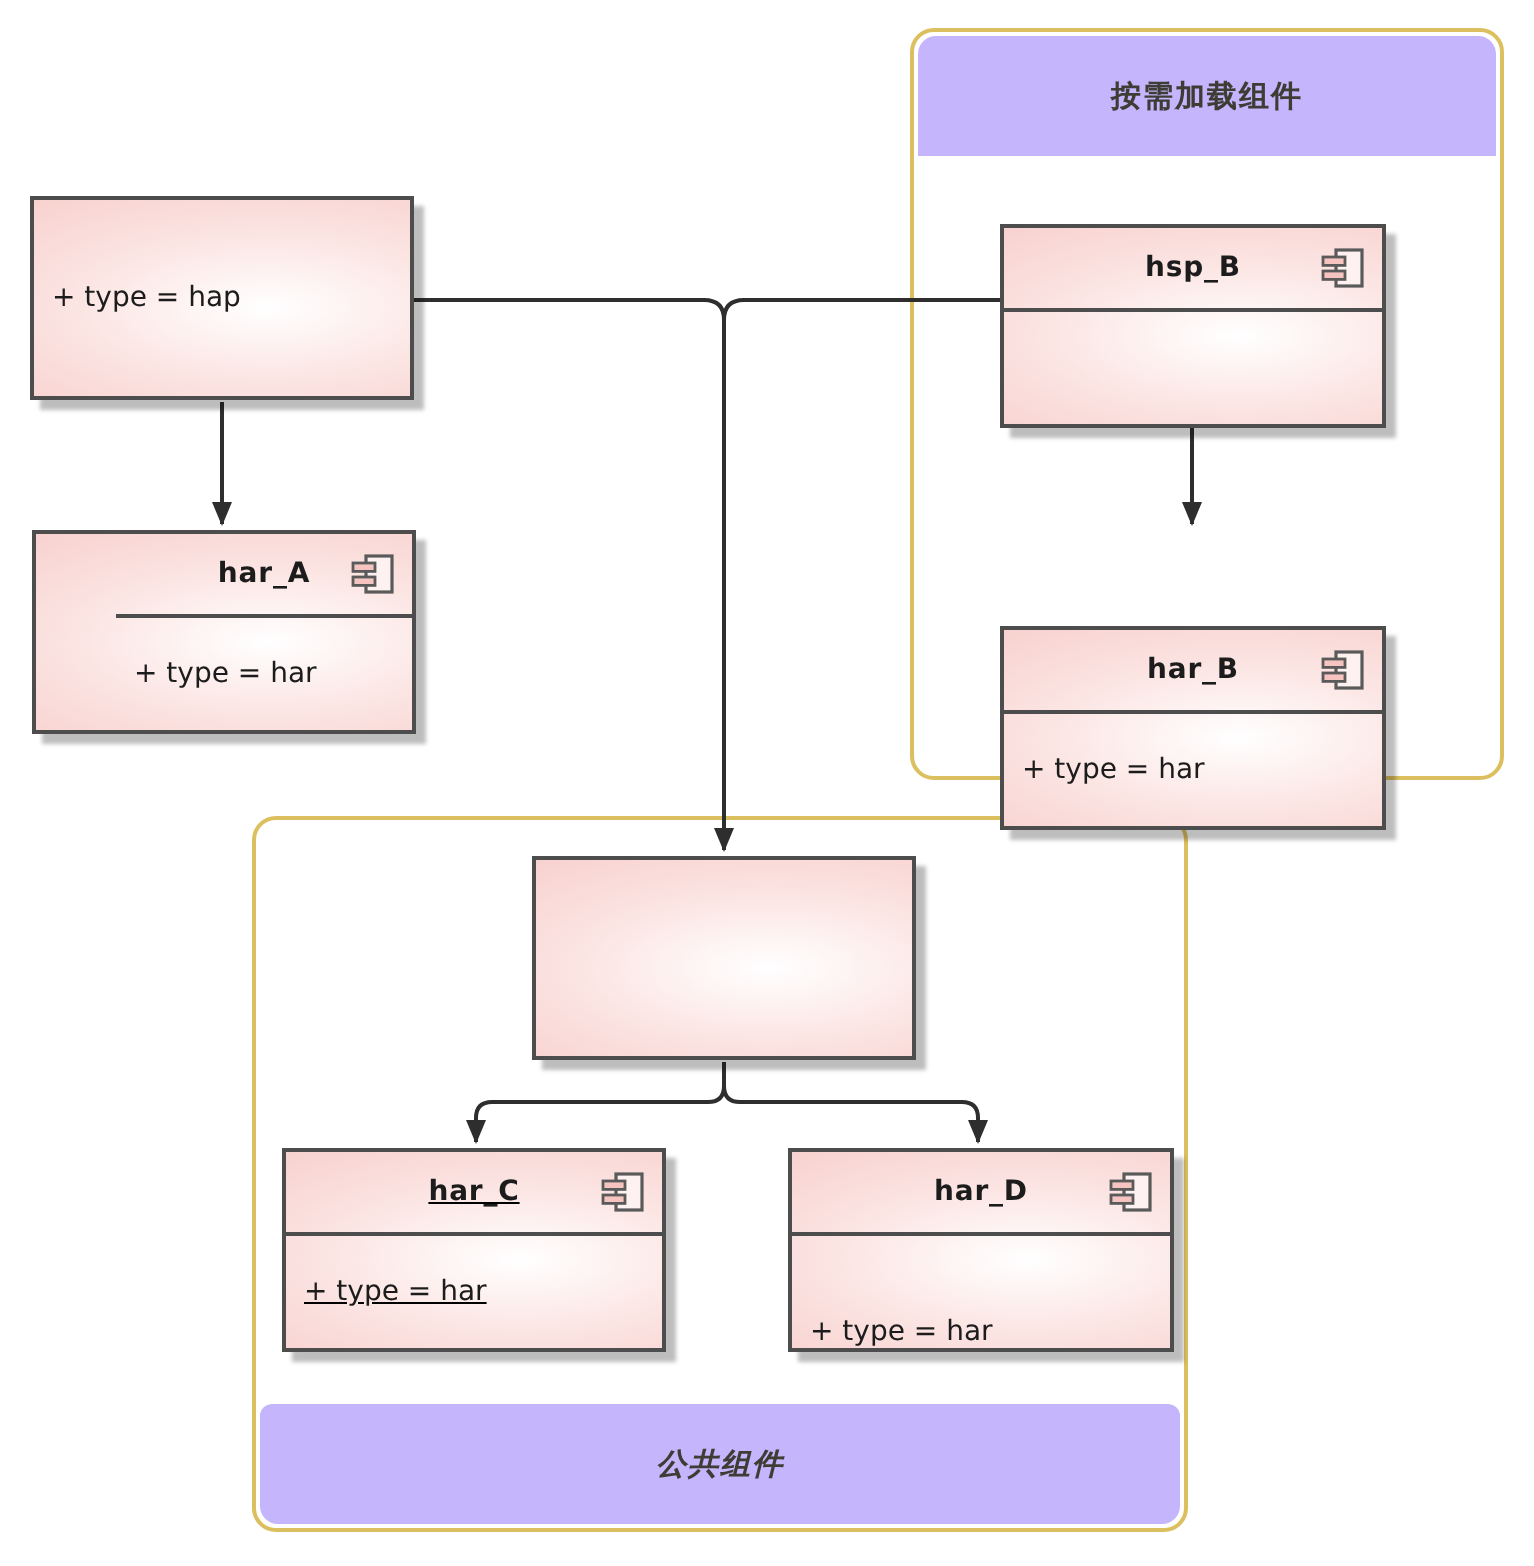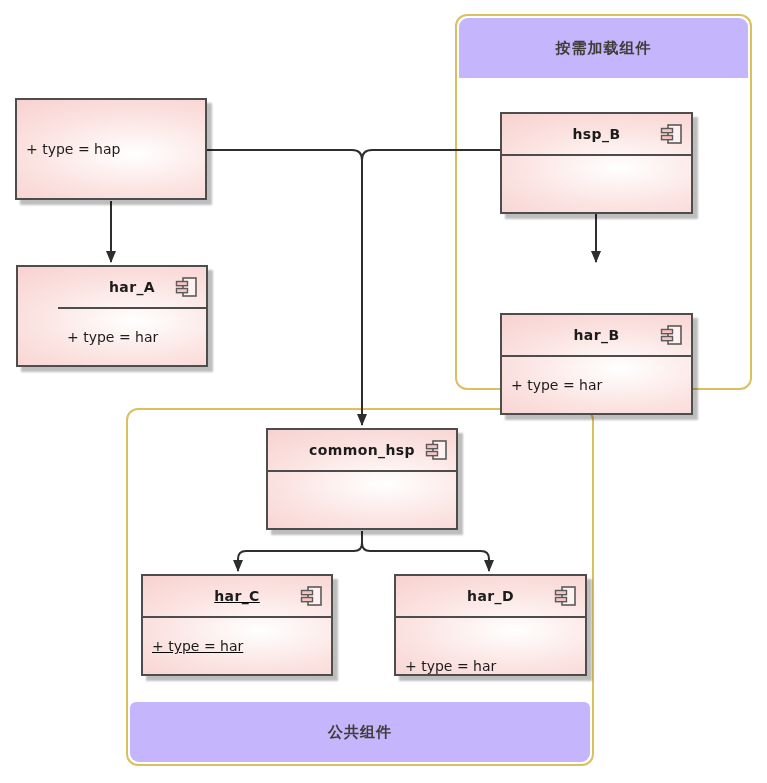--- a/index.html
+++ b/index.html
@@ -32,21 +32,21 @@
     background: #c4b5fd;
     display: flex;
     align-items: center;
     justify-content: center;
     font-weight: bold;
     font-size: 15px;
     color: #3d3d35;
     letter-spacing: 1px;
   }
   .group-band.top    { top: 2px;    border-radius: 9px 9px 0 0; }
-  .group-band.bottom { bottom: 2px; border-radius: 6px 6px 9px 9px; }
+  .group-band.bottom { bottom: 2px; border-radius: 6px 6px 9px 9px; font-style: italic; }
   
   svg.connectors {
     position: absolute;
     left: 0; top: 0;
     z-index: 1;
     pointer-events: none;
   }
   
   .component {
     position: absolute;
@@ -163,30 +163,20 @@
           <rect x="1.5" y="12" width="11" height="4.2" fill="#f5c4c1" stroke="#5a5a5a" stroke-width="1.4"></rect>
         </svg>
       </span>
     </div>
     <div class="comp-body">
       <span>+ type = har</span>
     </div>
   </div>
 
   <div class="component" style="left:266px; top:428px;">
-    <div class="comp-header">
-      <span>common_hsp</span>
-      <span class="comp-icon">
-        <svg width="24" height="21" viewBox="0 0 24 21">
-          <rect x="8" y="1.5" width="13" height="18" fill="#fdf2f1" stroke="#5a5a5a" stroke-width="1.6"></rect>
-          <rect x="1.5" y="5" width="11" height="4.2" fill="#f5c4c1" stroke="#5a5a5a" stroke-width="1.4"></rect>
-          <rect x="1.5" y="12" width="11" height="4.2" fill="#f5c4c1" stroke="#5a5a5a" stroke-width="1.4"></rect>
-        </svg>
-      </span>
-    </div>
   </div>
 
   <div class="component" style="left:141px; top:574px;text-decoration:underline;">
     <div class="comp-header">
       <span>har_C</span>
       <span class="comp-icon">
         <svg width="24" height="21" viewBox="0 0 24 21">
           <rect x="8" y="1.5" width="13" height="18" fill="#fdf2f1" stroke="#5a5a5a" stroke-width="1.6"></rect>
           <rect x="1.5" y="5" width="11" height="4.2" fill="#f5c4c1" stroke="#5a5a5a" stroke-width="1.4"></rect>
           <rect x="1.5" y="12" width="11" height="4.2" fill="#f5c4c1" stroke="#5a5a5a" stroke-width="1.4"></rect>

